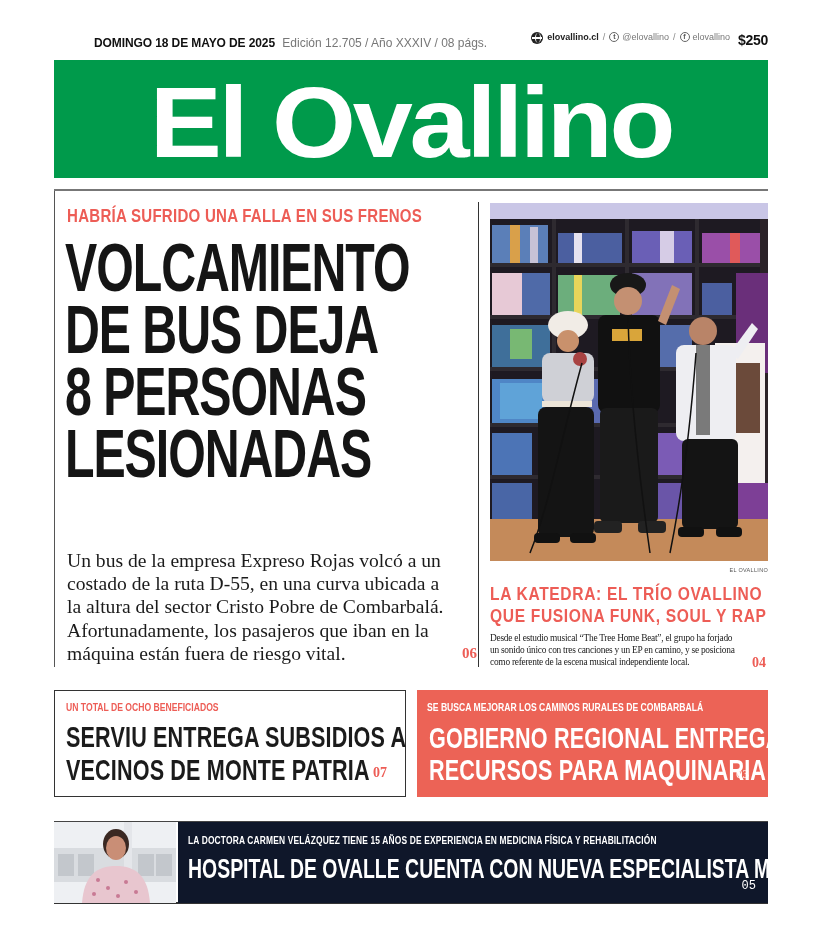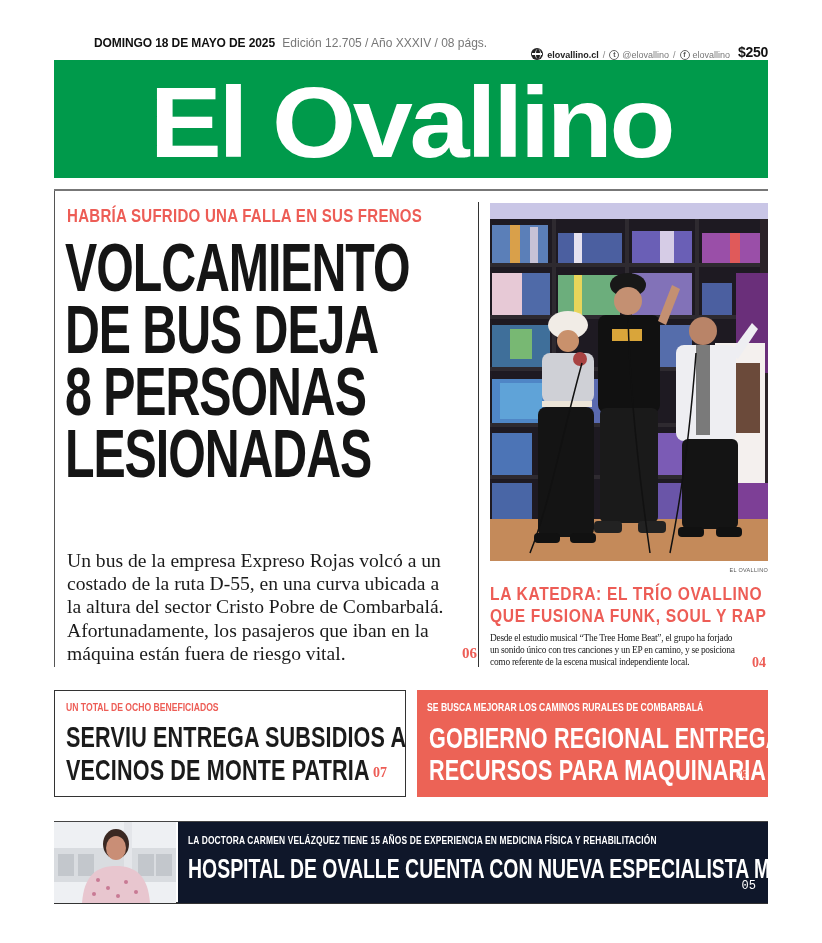--- a/index.html
+++ b/index.html
@@ -4,21 +4,21 @@
 <style>
   * { box-sizing: border-box; margin: 0; padding: 0; }
   html, body { width: 822px; height: 943px; background: #ffffff; overflow: hidden; }
   body { position: relative; font-family: "Liberation Sans", sans-serif; color: #1a1a1a; }
 
   
   .meta-bar { position: absolute; left: 54px; top: 32px; width: 714px; height: 20px; }
   .meta-left { position: absolute; left: 0; top: 4px; font-size: 12px; white-space: nowrap; padding-left: 40px; }
   .meta-left .date { font-weight: bold; color: #111; letter-spacing: -0.1px; }
   .meta-left .edition { color: #777; margin-left: 4px; }
-  .meta-right { position: absolute; right: 0; top: 12px; display: flex; align-items: flex-end; white-space: nowrap; }
+  .meta-right { position: absolute; right: 0; top: 0; display: flex; align-items: flex-start; white-space: nowrap; }
   .meta-right .web-icon { width: 12px; height: 12px; border-radius: 50%; background: #222; position: relative; display: inline-block; margin-right: 4px; }
   .meta-right .web-icon::before { content: ""; position: absolute; left: 1px; right: 1px; top: 5px; height: 2px; background: #fff; }
   .meta-right .web-icon::after { content: ""; position: absolute; left: 4px; top: 1px; width: 4px; height: 10px; border-left: 1px solid #fff; border-right: 1px solid #fff; border-radius: 50%; }
   .meta-right .site { font-size: 9px; font-weight: bold; color: #222; }
   .meta-right .sep { font-size: 9px; color: #888; margin: 0 4px; }
   .meta-right .social-icon { display: inline-block; width: 10px; height: 10px; border: 1px solid #666; border-radius: 50%; font-size: 7px; line-height: 8px; text-align: center; color: #555; margin-right: 3px; font-weight: bold; }
   .meta-right .handle { font-size: 9px; color: #777; }
   .meta-right .price { font-size: 14px; font-weight: bold; color: #111; margin-left: 8px; letter-spacing: -0.3px; }
 
   

